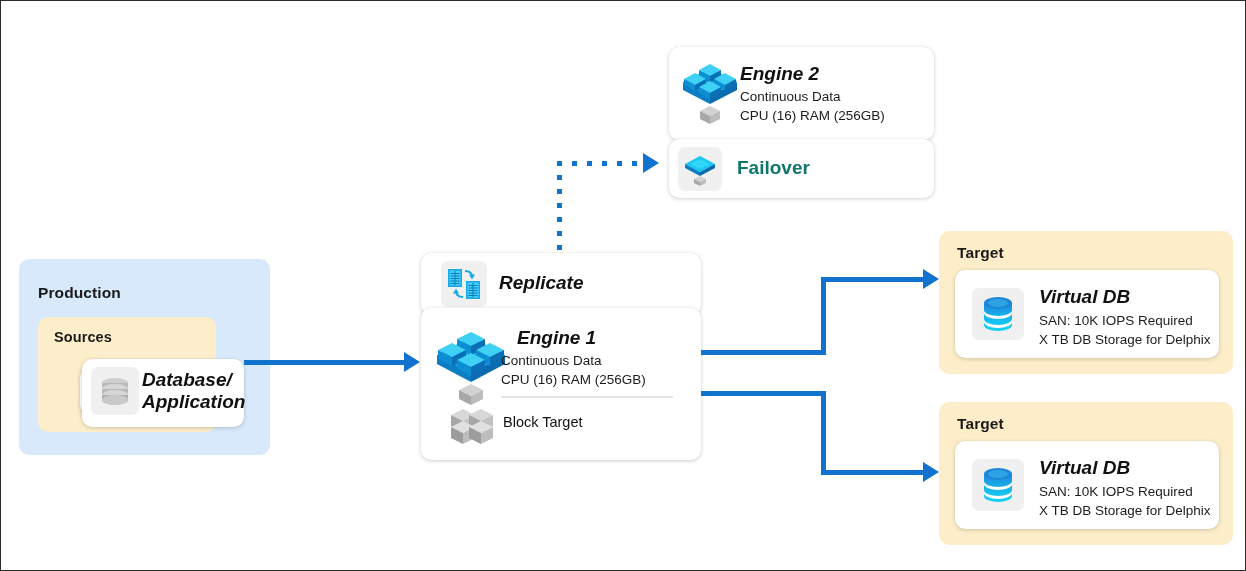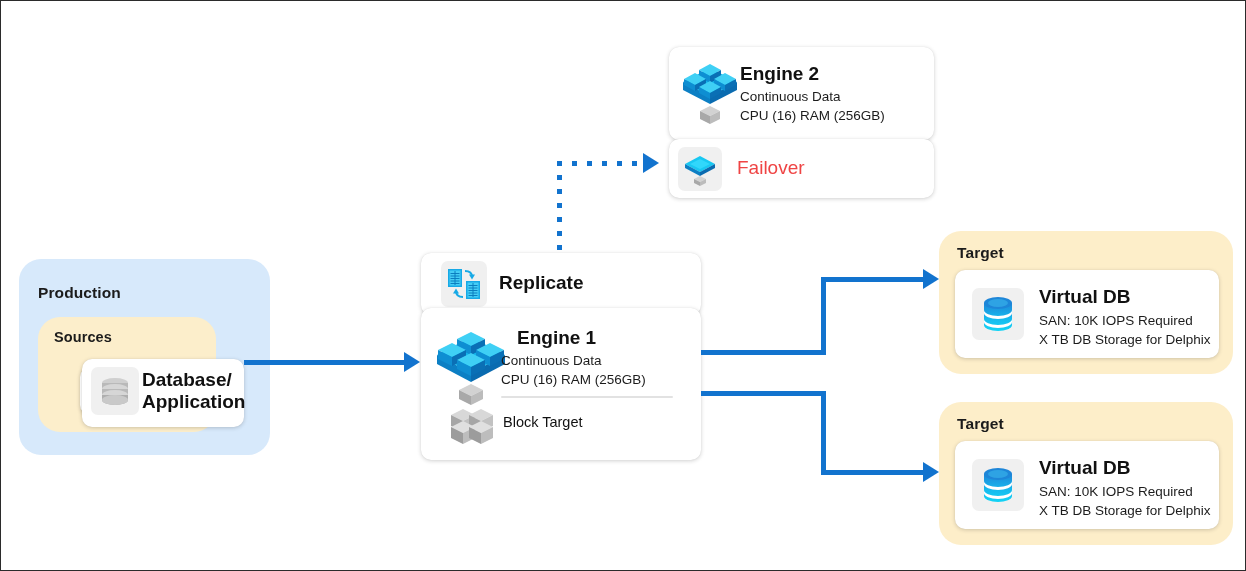--- a/index.html
+++ b/index.html
@@ -18,21 +18,21 @@
     background: #ffffff;
     border: 1px solid #2b2b2b;
     box-sizing: border-box;
     overflow: hidden;
   }
 
   
   .abs { position: absolute; box-sizing: border-box; }
 
   .group-box {
-    border-radius: 22px;
+    border-radius: 10px;
   }
   .group-title {
     font-size: 15.5px;
     font-weight: bold;
     color: #1b1b1b;
     letter-spacing: .1px;
   }
 
   .card {
     background: #ffffff;
@@ -46,25 +46,26 @@
     display: flex;
     align-items: center;
     justify-content: center;
   }
 
   .title-lg {
     font-size: 19px;
     font-weight: bold;
     color: #111111;
     line-height: 1.15;
+    font-style: italic;
   }
   .title-md {
     font-size: 19px;
-    font-weight: normal;
-    color: #ef4444;
+    font-weight: bold;
+    color: #0f766e;
     line-height: 1.15;
   }
   .sub {
     font-size: 13.5px;
     color: #1c1c1c;
     line-height: 1.42;
     white-space: nowrap;
   }
   .label-plain {
     font-size: 14.5px;

